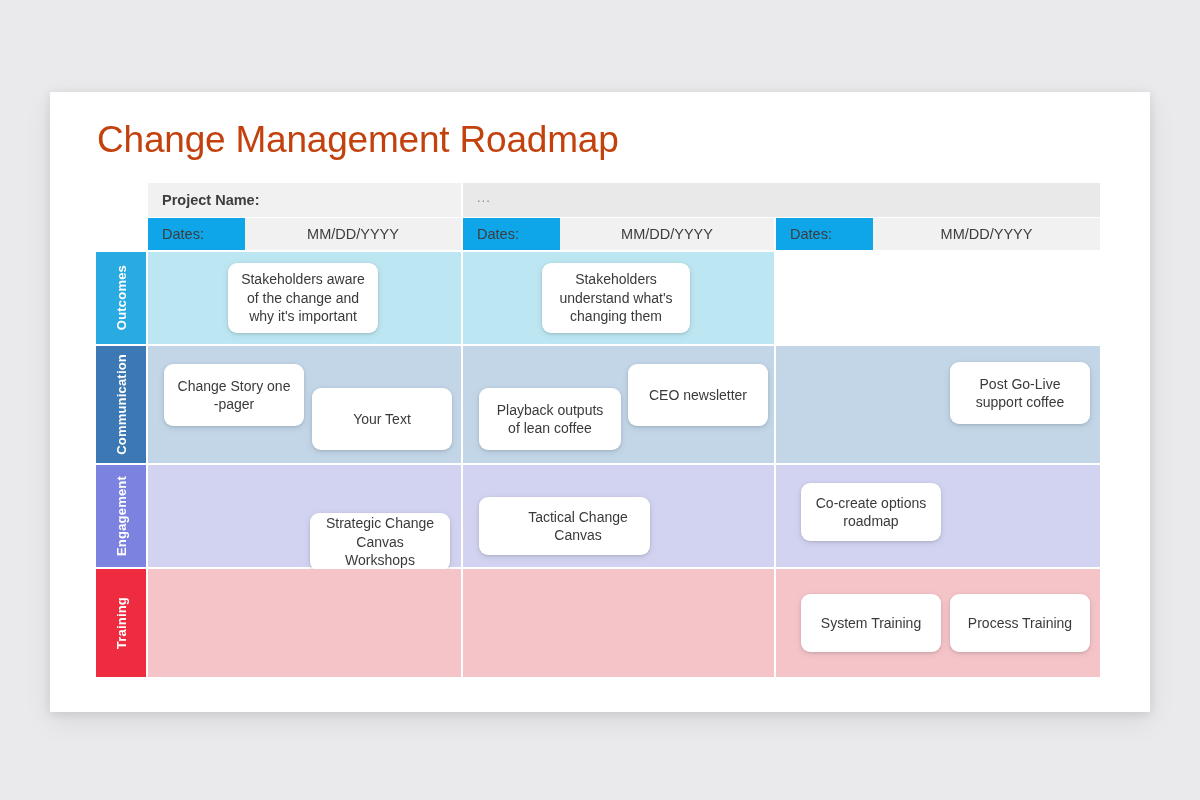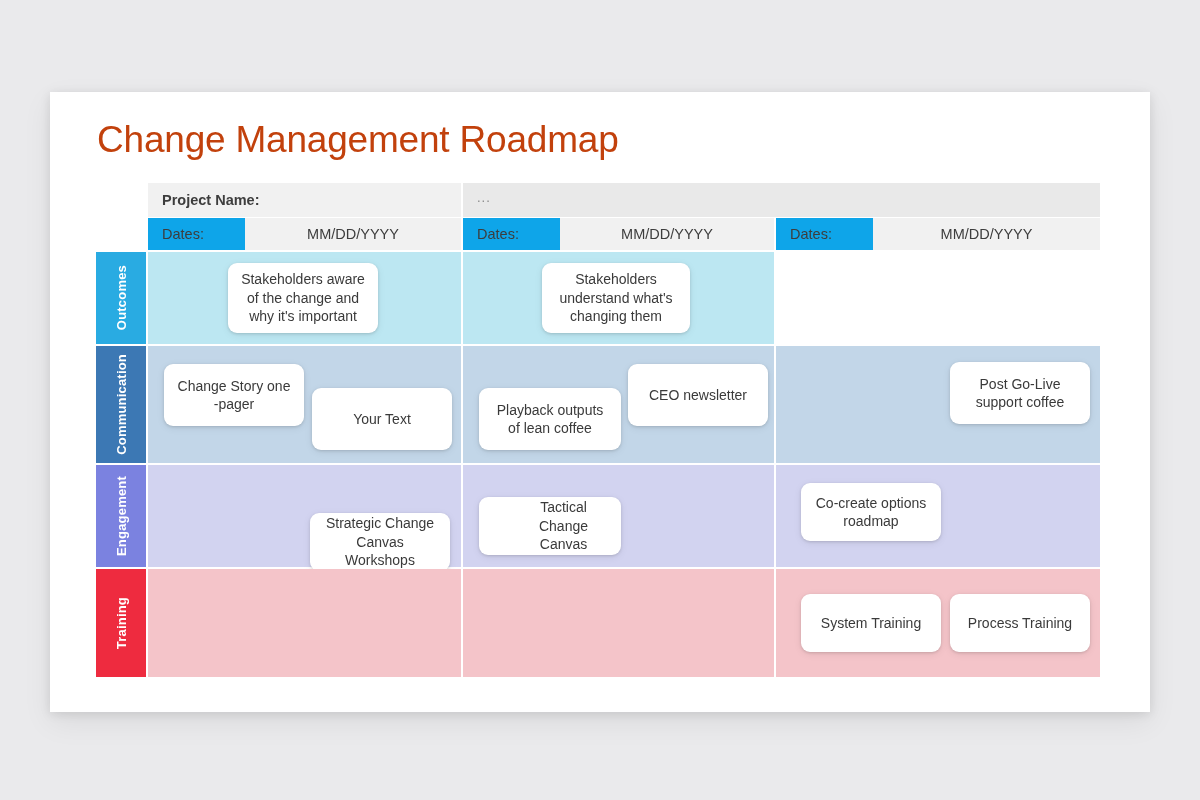--- a/index.html
+++ b/index.html
@@ -249,21 +249,21 @@
     <div class="row engagement">
       <div class="row-label">
         <span>Engagement</span>
       </div>
       <div class="row-track">
         <div class="col c1">
           <div class="card" style="left:162px; top:32px; width:140px; height:58px;margin-top:16px;">Strategic Change Canvas Workshops</div>
         </div>
         <div class="col-sep"></div>
         <div class="col c2">
-          <div class="card" style="left:16px; top:32px; width:142px; height:58px;padding-left:37px;">Tactical Change Canvas</div>
+          <div class="card" style="left:16px; top:32px; width:171px; height:58px;padding-left:37px;">Tactical Change Canvas</div>
         </div>
         <div class="col-sep"></div>
         <div class="col c3">
           <div class="card" style="left:25px; top:18px; width:140px; height:58px;">Co-create options roadmap</div>
         </div>
       </div>
     </div>
 
     <div class="row training">
       <div class="row-label">

